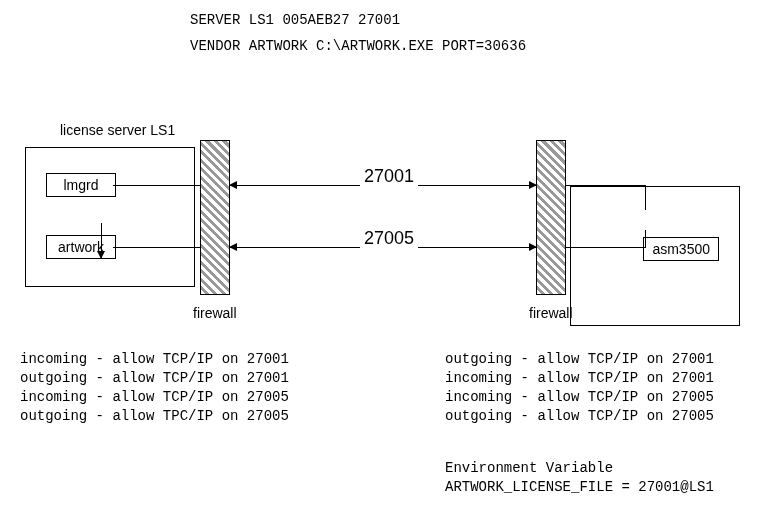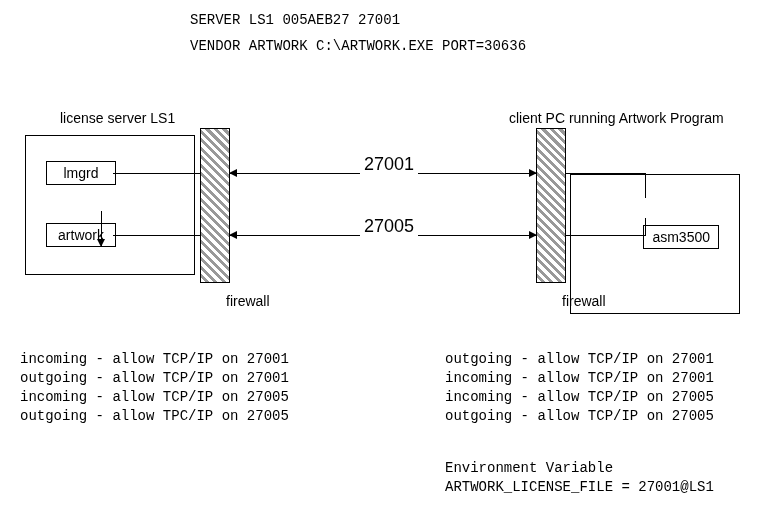--- a/index.html
+++ b/index.html
@@ -17,21 +17,21 @@
       left: 190px;
       top: 12px;
     }
     .header-line2 {
       position: absolute;
       left: 190px;
       top: 38px;
     }
     .diagram {
       position: absolute;
-      top: 110px;
+      top: 122px;
       left: 0;
       width: 763px;
       height: 210px;
     }
     .label-sans {
       font-family: Arial, Helvetica, sans-serif;
       font-size: 14px;
     }
     .server-label {
       position: absolute;
@@ -86,21 +86,20 @@
         #999 6px
       );
     }
     .fw-server { left: 200px; }
     .fw-client { left: 536px; }
     .fw-label {
       position: absolute;
       font-family: Arial, Helvetica, sans-serif;
       font-size: 14px;
       top: 183px;
-      margin-left: 33px;
     }
     .fw-label-server { left: 193px; }
     .fw-label-client { left: 529px; }
     .arrow-line {
       position: absolute;
       height: 1px;
       background: #000;
     }
     .arrow-line::before, .arrow-line::after {
       content: '';
@@ -180,21 +179,20 @@
     .env-var { left: 445px; top: 450px; margin-top: 9px; }
   </style>
 </head>
 <body>
 
 <div class="header">SERVER LS1 005AEB27  27001</div>
 <div class="header-line2">VENDOR ARTWORK C:\ARTWORK.EXE PORT=30636</div>
 
 <div class="diagram">
   <div class="label-sans server-label">license server LS1</div>
-  <div class="label-sans client-label">client PC running Artwork Program</div>
 
   <div class="server-box">
     <div class="inner-box lmgrd-box">lmgrd</div>
     <div class="inner-box artwork-box">artwork</div>
     <div class="down-arrow"></div>
   </div>
 
   <div class="client-box">
     <div class="inner-box asm-box">asm3500</div>
   </div>

